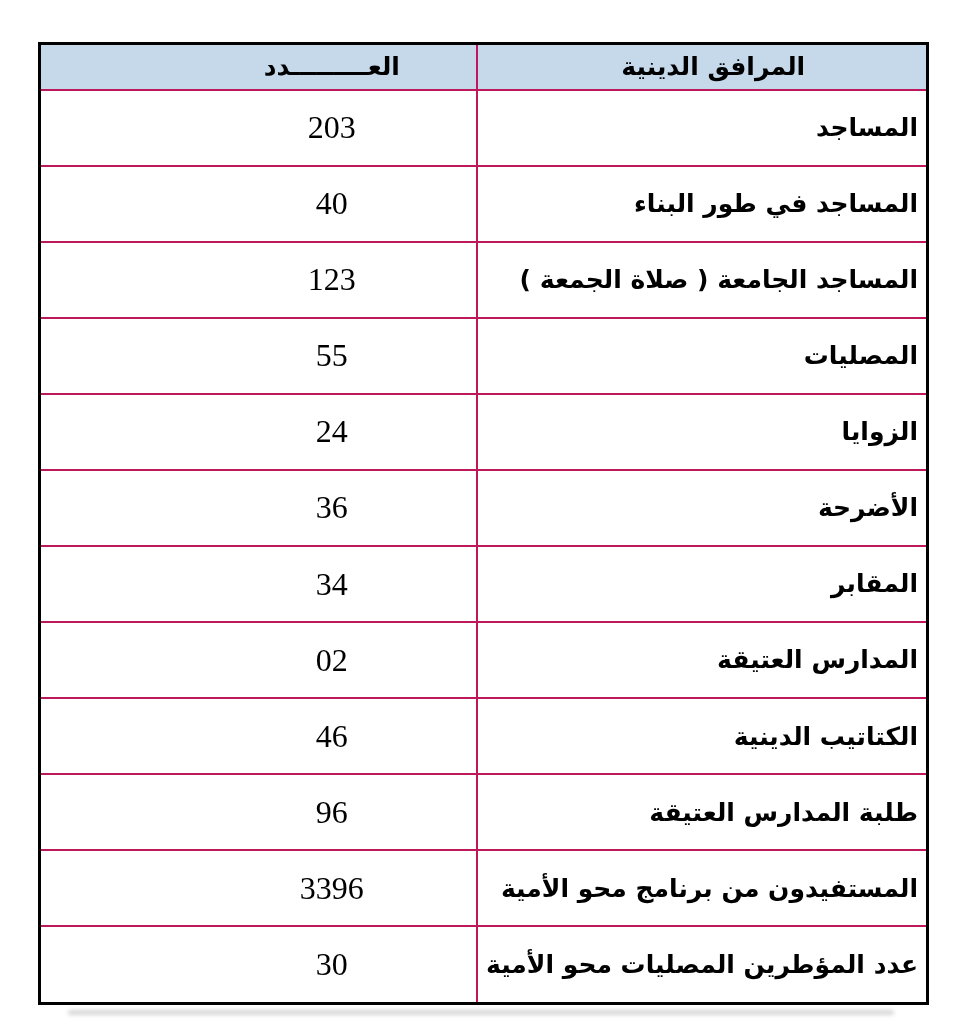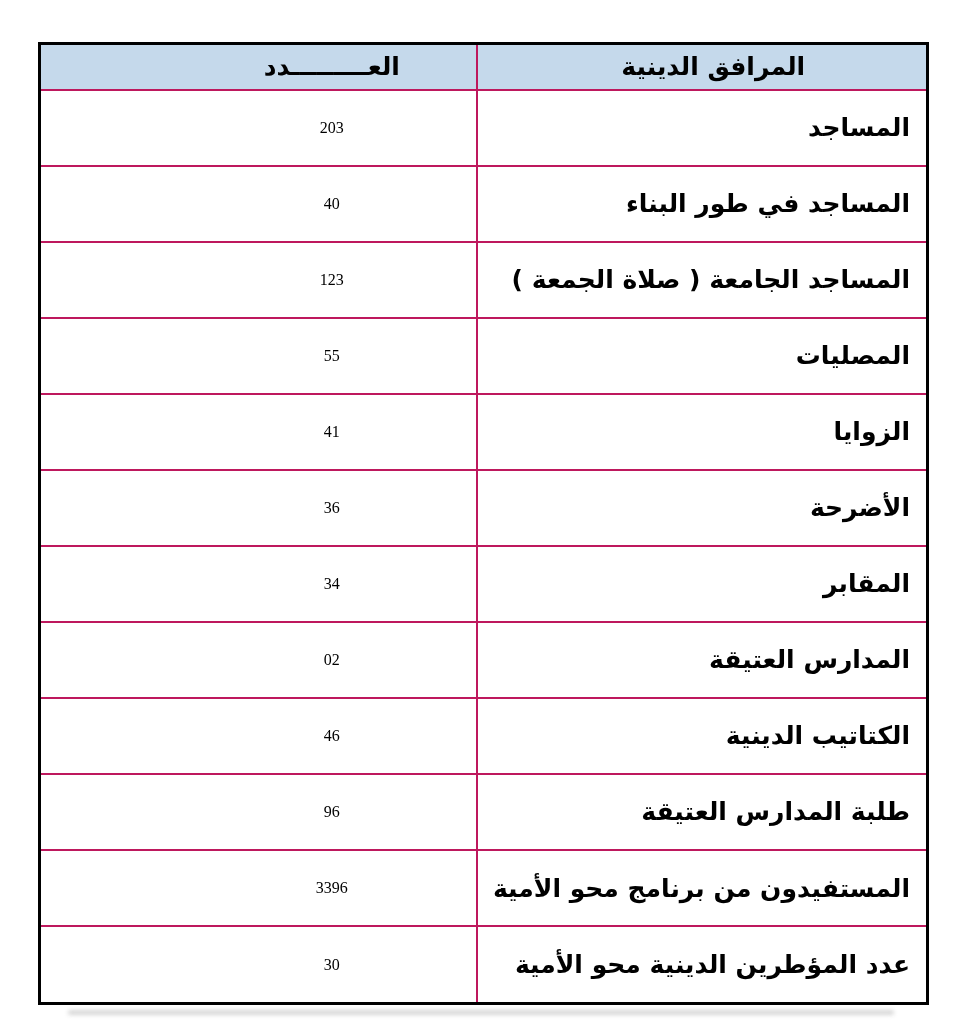--- a/index.html
+++ b/index.html
@@ -49,31 +49,31 @@
     text-align: center;
     letter-spacing: 0.5px;
     padding-left: 24px;
   }
   thead th.count-h {
     
     padding-left: 148px;
   }
   td.label {
     text-align: right;
-    padding-right: 16px;
+    padding-right: 8px;
     padding-left: 6px;
     font-weight: bold;
     font-size: 25px;
     line-height: 1.25;
   }
   td.count {
     text-align: center;
     padding-left: 148px;
     font-family: "Liberation Serif", "DejaVu Serif", serif;
-    font-size: 16px;
+    font-size: 32px;
     font-weight: normal;
   }
   
   .scan-smudge {
     position: absolute;
     left: 68px;
     top: 1010px;
     width: 826px;
     height: 5px;
     background: #8a8a8a;
@@ -110,21 +110,21 @@
       <tr>
         <td class="label">المساجد الجامعة ( صلاة الجمعة )</td>
         <td class="count">123</td>
       </tr>
       <tr>
         <td class="label">المصليات</td>
         <td class="count">55</td>
       </tr>
       <tr>
         <td class="label">الزوايا</td>
-        <td class="count">41</td>
+        <td class="count">24</td>
       </tr>
       <tr>
         <td class="label">الأضرحة</td>
         <td class="count">36</td>
       </tr>
       <tr>
         <td class="label">المقابر</td>
         <td class="count">34</td>
       </tr>
       <tr>
@@ -137,20 +137,20 @@
       </tr>
       <tr>
         <td class="label">طلبة المدارس العتيقة</td>
         <td class="count">96</td>
       </tr>
       <tr>
         <td class="label">المستفيدون من برنامج محو الأمية</td>
         <td class="count">3396</td>
       </tr>
       <tr>
-        <td class="label">عدد المؤطرين  الدينية محو الأمية</td>
+        <td class="label">عدد المؤطرين  المصليات محو الأمية</td>
         <td class="count">30</td>
       </tr>
     </tbody>
   </table>
 
   <div class="scan-smudge"></div>
 </div>
 
 </body></html>

